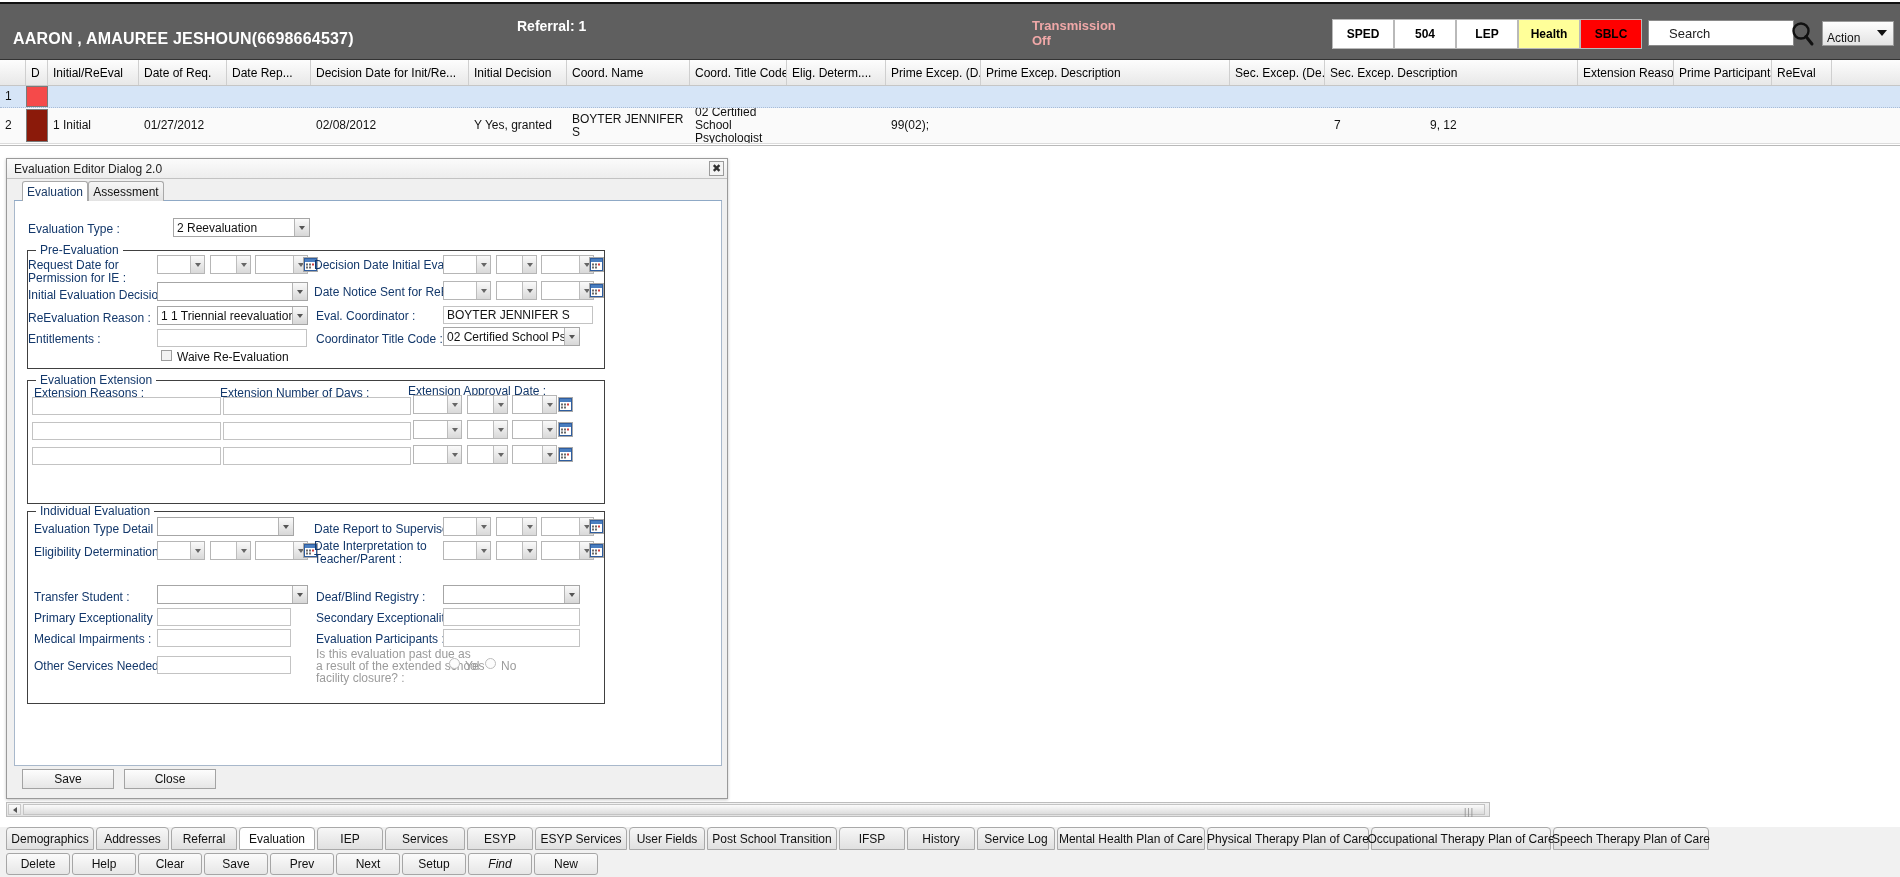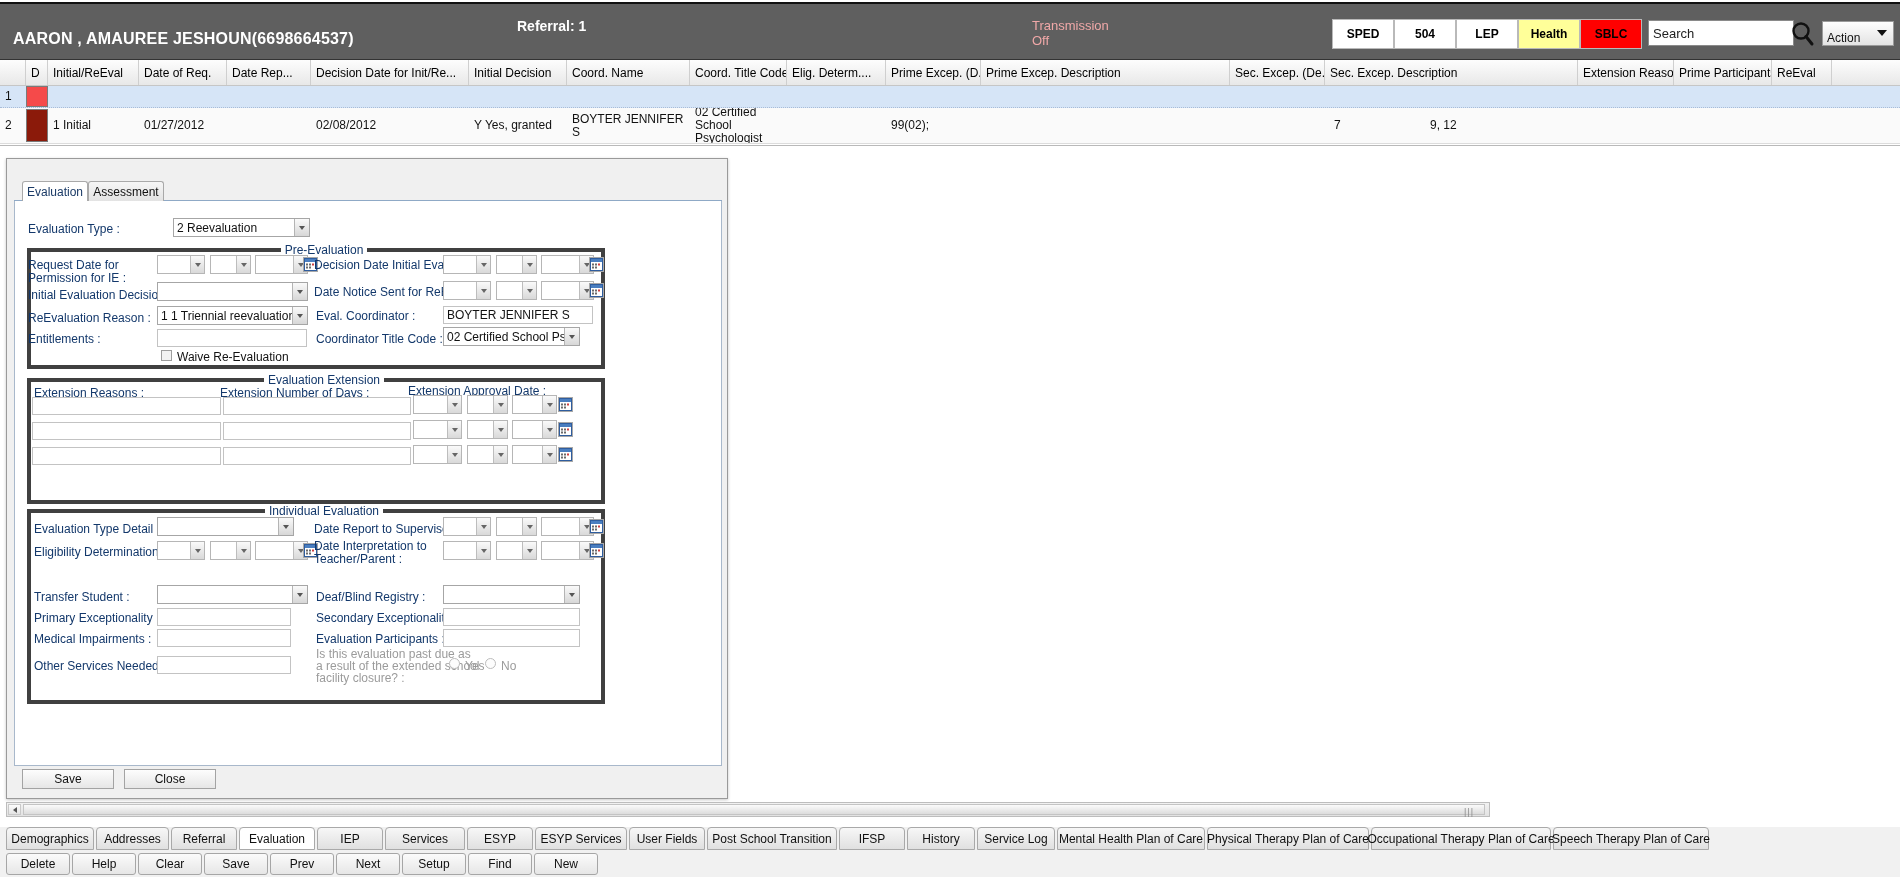--- a/index.html
+++ b/index.html
@@ -24,39 +24,39 @@
     position:absolute; left:13px; top:26px;
     color:#ffffff; font-size:16px; font-weight:bold;
     letter-spacing:0.2px;
   }
   #referral-label {
     position:absolute; left:517px; top:14px;
     color:#ffffff; font-size:14px; font-weight:bold;
   }
   #transmission {
     position:absolute; left:1032px; top:14px;
-    color:#f0a8a8; font-size:13px; font-weight:normal; line-height:15px;
+    color:#f0a8a8; font-size:13px; font-weight:bold; line-height:15px;
   }
   .prog-btn {
     position:absolute; top:15px; height:30px;
     background:#ffffff; border:1px solid #b9b9b9;
     color:#000; font-size:12px; font-weight:bold;
     display:flex; align-items:center; justify-content:center;
     cursor:pointer;
   }
   #btn-sped   { left:1332px; width:62px; }
   #btn-504    { left:1394px; width:62px; }
   #btn-lep    { left:1456px; width:62px; }
   #btn-health { left:1518px; width:62px; background:#ffff99; }
   #btn-sblc   { left:1580px; width:62px; background:#ff0000; color:#000000; }
   #search-input {
     position:absolute; left:1648px; top:16px; width:146px; height:26px;
     border:1px solid #8a8a8a; background:#fff;
     font-family:"Liberation Sans", sans-serif; font-size:13px;
-    padding:2px 4px; color:#222;
+    padding:2px 20px; color:#222;
   }
   #search-icon {
     position:absolute; left:1790px; top:16px; width:26px; height:28px;
     cursor:pointer;
   }
   #action-select {
     position:absolute; left:1822px; top:17px; width:72px; height:25px;
     border:1px solid #9a9a9a;
     background:linear-gradient(#fefefe,#e3e3e3);
     font-size:12px; color:#111; padding-left:4px;
@@ -187,21 +187,21 @@
   }
   .calbtn {
     position:absolute; width:15px; height:15px;
     background:linear-gradient(#fbfbfb,#e0e0e0);
     border:1px solid #a8a8a8; cursor:pointer;
   }
   .calbtn svg { display:block; }
 
   fieldset.grp {
     position:absolute; margin:0; padding:0;
-    border:4px solid #404040; background:transparent;text-align:center;
+    border:1px solid #404040; background:transparent;
   }
   fieldset.grp > legend {
     margin-left:8px; padding:0 4px;
     font-size:12px; color:#13386b;
   }
 
   .chk {
     position:absolute; width:11px; height:11px;
     border:1px solid #9d9d9d; background:#f2f2f2;
   }
@@ -359,20 +359,24 @@
       <div class="td wrap" style="width: 99px; min-width: 99px;"></div>
       <div class="td wrap" style="width: 95px; min-width: 95px;">99(02);</div>
       <div class="td wrap" style="width: 95px; min-width: 95px;"></div>
       <div class="td wrap" style="width: 253px; min-width: 253px;"></div>
       <div class="td wrap" style="width: 96px; min-width: 96px;">7</div>
       <div class="td wrap" style="width: 98px; min-width: 98px;">9, 12</div>
     </div>
 </div>
 
 <div id="dialog">
+  <div id="dialog-titlebar">
+    <div id="dialog-title">Evaluation Editor Dialog 2.0</div>
+    <div id="dialog-close">✖</div>
+  </div>
 
   <div id="tabstrip">
     <div class="dtab active" id="dtab-eval">Evaluation</div>
     <div class="dtab" id="dtab-assess">Assessment</div>
   </div>
 
   <div id="dialog-body">
 
     <div class="lbl" style="left:13px; top:22px;">Evaluation Type :</div>
     <div class="sel" style="left:158px; top:17px; width:137px;">
@@ -706,16 +710,16 @@
       <div class="btab" style="left: 1553px; width: 156px;">Speech Therapy Plan of Care</div>
     </div>
   <div id="btnrow">
       <div class="bbtn" style="left: 6px; width: 64px;">Delete</div>
       <div class="bbtn" style="left: 72px; width: 64px;">Help</div>
       <div class="bbtn" style="left: 138px; width: 64px;">Clear</div>
       <div class="bbtn" style="left: 204px; width: 64px;">Save</div>
       <div class="bbtn" style="left: 270px; width: 64px;">Prev</div>
       <div class="bbtn" style="left: 336px; width: 64px;">Next</div>
       <div class="bbtn" style="left: 402px; width: 64px;">Setup</div>
-      <div class="bbtn" style="left: 468px; width: 64px;">Find</div>
+      <div class="bbtn" style="left: 468px; width: 64px; font-style: italic;">Find</div>
       <div class="bbtn" style="left: 534px; width: 64px;">New</div>
     </div>
 </div>
 
 </body></html>

